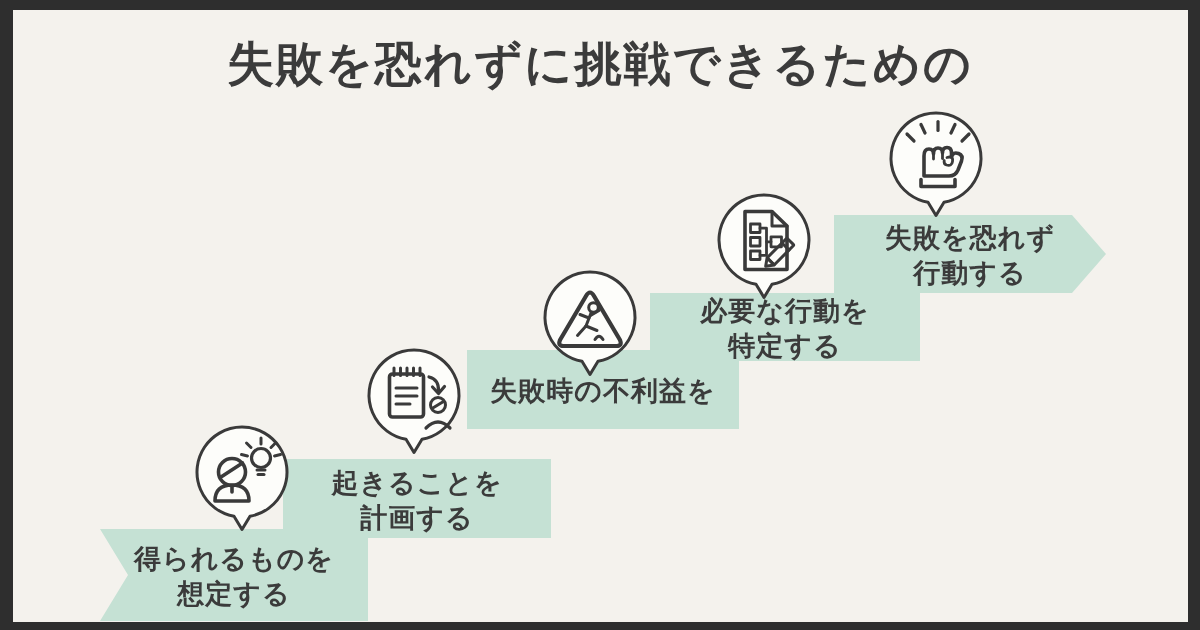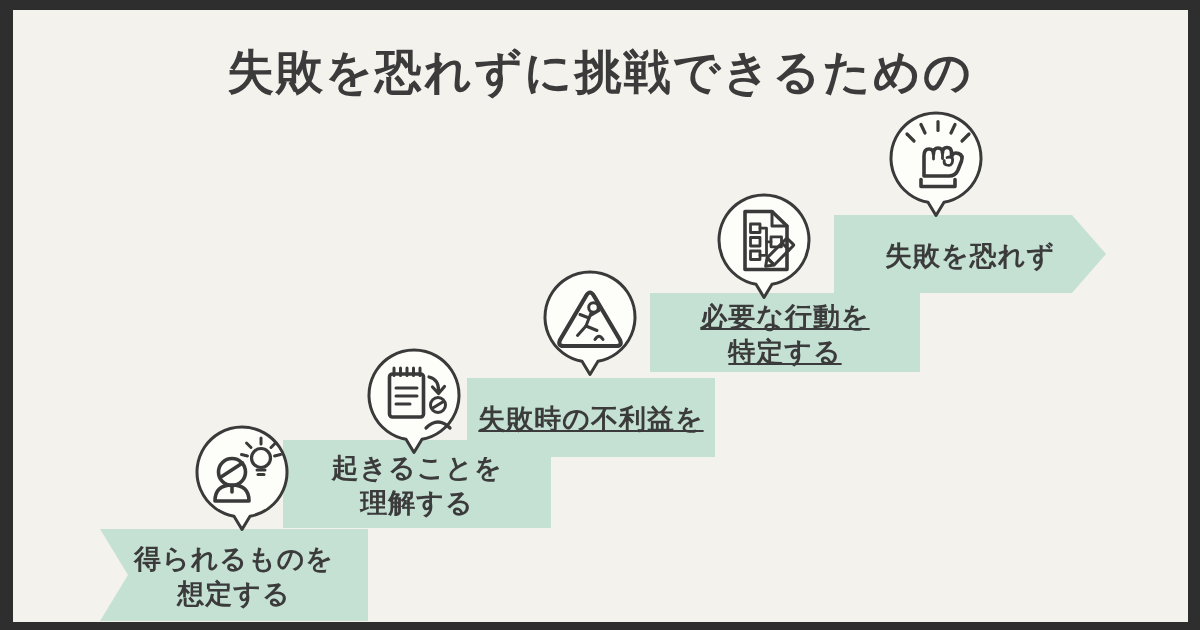--- a/index.html
+++ b/index.html
@@ -10,36 +10,36 @@
   }
   .frame {
     position:absolute; inset:0; z-index:10; pointer-events:none;
     border-style:solid;
     border-color: var(--frame, #2e2e2e);
     border-width:10px 12px 8px 13px;
   }
   .title {
     position:absolute; left:0; right:0; top:34px; z-index:3;
     text-align:center; font-weight:bold; color: var(--ink, #3b3b3b);
-    font-size:47px; line-height:59px; letter-spacing:2px;margin-top:8px;
+    font-size:47px; line-height:59px; letter-spacing:2px;
   }
   .step {
     position:absolute; z-index:1;
     background: var(--step_fill, #c5e1d4);
     color: var(--ink, #3b3b3b);
     font-weight:bold; font-size:27px; line-height:35px; letter-spacing:1px;
     text-align:center; display:flex; flex-direction:column; justify-content:center;
     padding-top:2px; box-sizing:border-box;
   }
   .step .ln { white-space:nowrap; }
   .s1 { left:100px; top:529px; width:268px; height:92px;
         clip-path: polygon(0 0, 100% 0, 100% 100%, 0 100%, 28px 50%); }
-  .s2 { left:283px; top:440px; width:268px; height:88px; }
-  .s3 { left:467px; top:378px; width:248px; height:79px;text-decoration:underline; }
-  .s4 { left:650px; top:293px; width:270px; height:79px;text-decoration:underline; }
+  .s2 { left:283px; top:459px; width:268px; height:79px; }
+  .s3 { left:467px; top:350px; width:272px; height:79px; }
+  .s4 { left:650px; top:293px; width:270px; height:68px; }
   .s5 { left:834px; top:215px; width:272px; height:78px;
         clip-path: polygon(0 0, 238px 0, 100% 50%, 238px 100%, 0 100%); }
   .bubble { position:absolute; z-index:2; width:96px; height:110px; }
   .b1 { left:194px; top:424px; }
   .b2 { left:366px; top:347px; }
   .b3 { left:542px; top:269px; }
   .b4 { left:716px; top:192px; }
   .b5 { left:888px; top:110px; }
   .bubble svg { display:block; width:96px; height:110px; }
 </style>
@@ -52,31 +52,32 @@
   <div class="title">
     <div>失敗を恐れずに挑戦できるための</div>
   </div>
 
   <div class="step s1">
     <div class="ln">得られるものを</div>
     <div class="ln">想定する</div>
   </div>
   <div class="step s2">
     <div class="ln">起きることを</div>
-    <div class="ln">理解する</div>
+    <div class="ln">計画する</div>
   </div>
   <div class="step s3">
     <div class="ln">失敗時の不利益を</div>
   </div>
   <div class="step s4">
     <div class="ln">必要な行動を</div>
     <div class="ln">特定する</div>
   </div>
   <div class="step s5">
     <div class="ln">失敗を恐れず</div>
+    <div class="ln">行動する</div>
   </div>
 
   <div class="bubble b1">
     <svg viewBox="0 0 96 110">
       <path d="M 40 92.3 A 45 45 0 1 1 56 92.3 L 48 105.5 Z" fill="#fdfdfa" stroke="#3a3a3a" stroke-width="3" stroke-linejoin="round"></path>
       <g fill="none" stroke="#3a3a3a" stroke-width="3.6" stroke-linecap="round" stroke-linejoin="round">
         <circle cx="38" cy="48" r="13.5"></circle>
         <line x1="27" y1="53" x2="48.5" y2="39"></line>
         <path d="M 21,77 Q 21,61 38,61 Q 55,61 55,77 Z"></path>
         <line x1="38" y1="63" x2="38" y2="68"></line>

